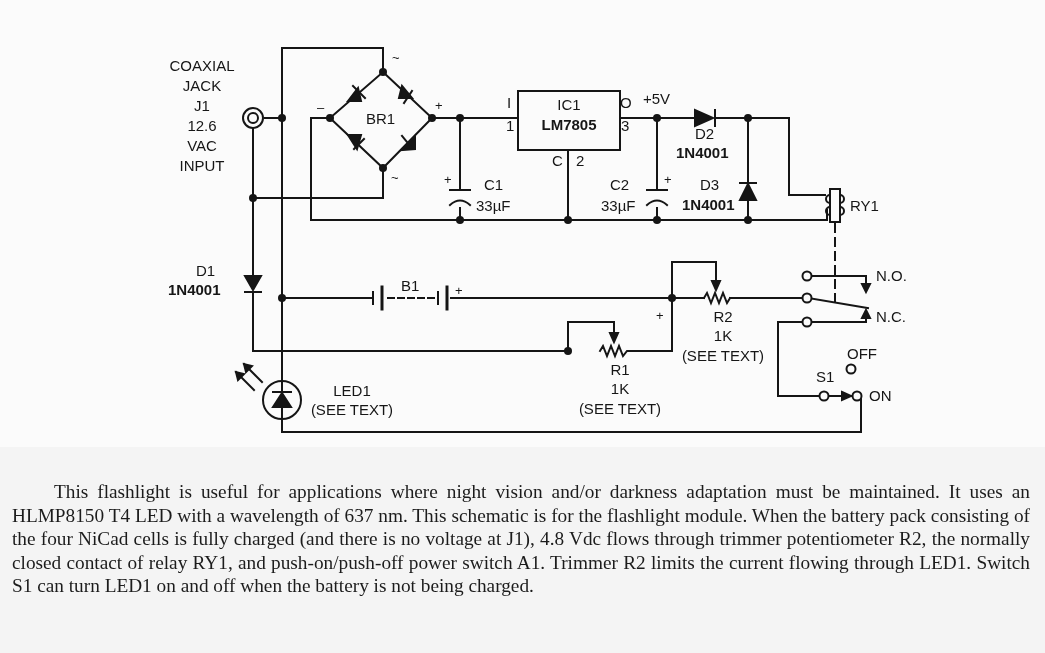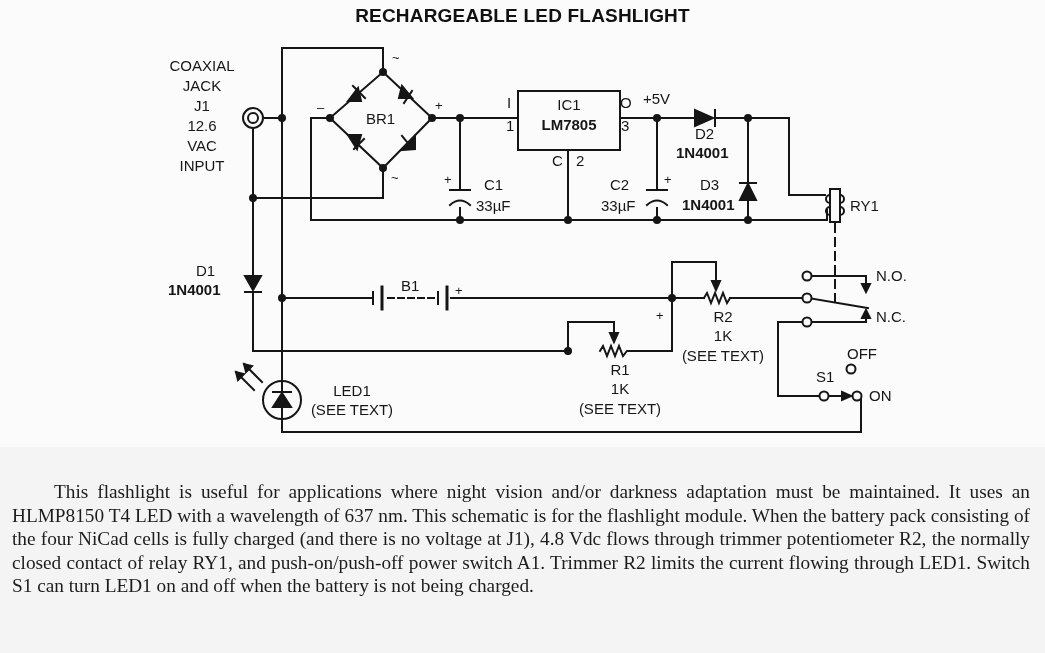--- a/index.html
+++ b/index.html
@@ -10,21 +10,20 @@
   .lbl{font-size:15px;}
   .blbl{font-size:15px;font-weight:bold;}
   .sm{font-size:13px;}
   #textpanel{position:absolute;left:0;top:447px;width:1045px;height:206px;background:#f4f4f4;}
   #para{position:absolute;left:12px;top:33px;width:1018px;margin:0;font-family:"Liberation Serif",serif;font-size:19.3px;line-height:23.5px;color:#1c1c1c;text-align:justify;text-indent:42px;}
 </style>
 </head>
 <body>
 
 <div id="schem">
-  <div id="title">RECHARGEABLE LED FLASHLIGHT</div>
 
   <svg width="1045" height="447" viewBox="0 0 1045 447" style="position:absolute;left:0;top:0;">
     <g stroke="#151515" stroke-width="2" fill="none" stroke-linecap="square">
 
       <g>
 
         <path d="M282 118 V48 H383 V72"></path>
 
         <path d="M265 118 H282"></path>
 

